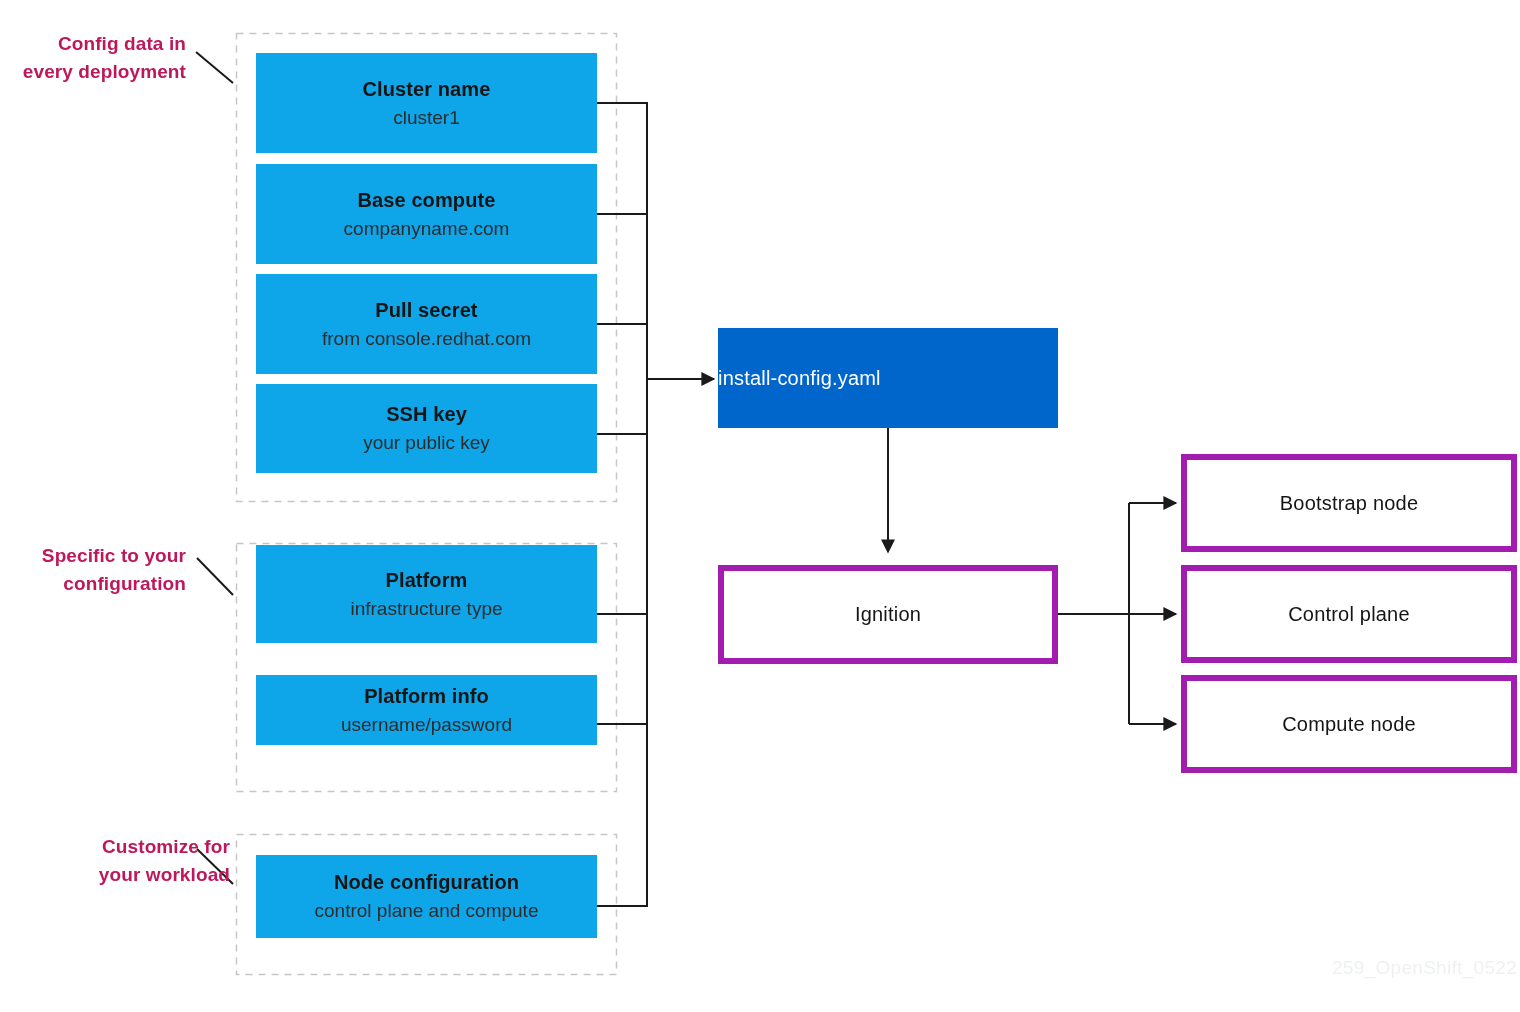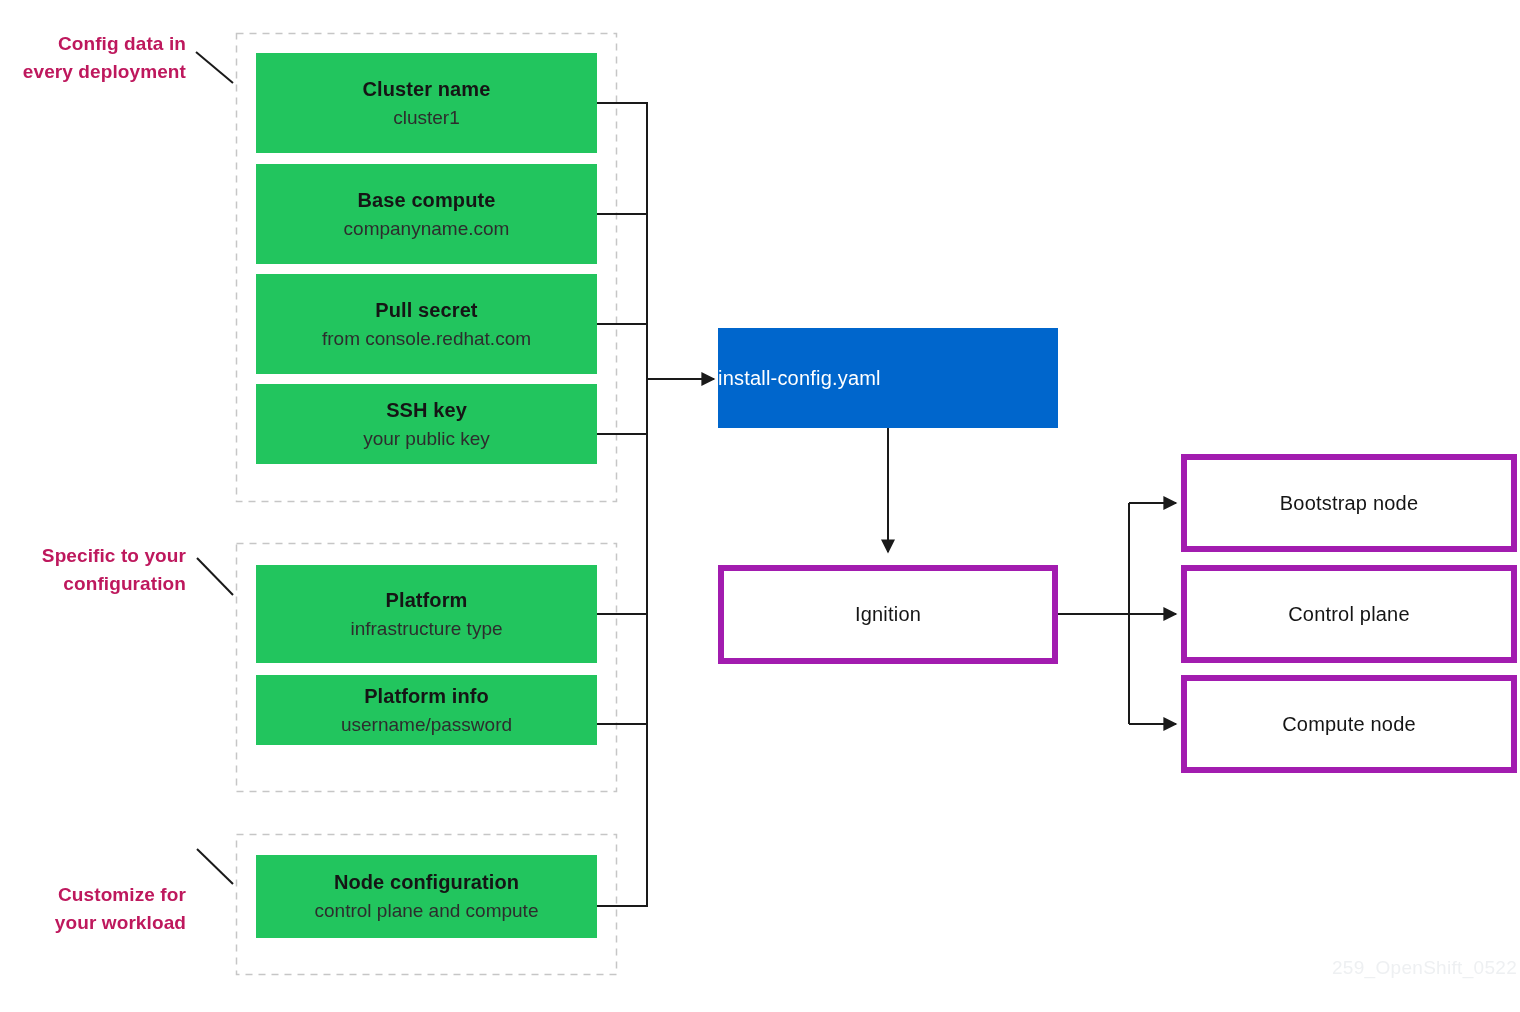--- a/index.html
+++ b/index.html
@@ -30,21 +30,21 @@
     font-weight: 700;
     color: #be185d;
     line-height: 28px;
     z-index: 2;
     letter-spacing: 0.1px;
   }
   .gray-box {
     position: absolute;
     left: 256px;
     width: 341px;
-    background: #22c55e;
+    background: #0ea5e9;
     display: flex;
     flex-direction: column;
     align-items: center;
     justify-content: center;
     text-align: center;
     z-index: 2;
   }
   .box-title {
     font-size: 20px;
     font-weight: 700;
@@ -161,43 +161,43 @@
   </svg>
 
   <div class="annotation" style="top:30px;">
     <div>Config data in</div>
     <div>every deployment</div>
   </div>
   <div class="annotation" style="top:542px;">
     <div>Specific to your</div>
     <div>configuration</div>
   </div>
-  <div class="annotation" style="top:881px;">
+  <div class="annotation" style="top:833px;margin-left:44px;">
     <div>Customize for</div>
     <div>your workload</div>
   </div>
 
   <div class="gray-box" style="top:53px;height:100px;">
     <div class="box-title">Cluster name</div>
     <div class="box-sub">cluster1</div>
   </div>
   <div class="gray-box" style="top:164px;height:100px;">
     <div class="box-title">Base compute</div>
     <div class="box-sub">companyname.com</div>
   </div>
   <div class="gray-box" style="top:274px;height:100px;">
     <div class="box-title">Pull secret</div>
     <div class="box-sub">from console.redhat.com</div>
   </div>
-  <div class="gray-box" style="top:384px;height:80px;">
+  <div class="gray-box" style="top:384px;height:89px;">
     <div class="box-title">SSH key</div>
     <div class="box-sub">your public key</div>
   </div>
 
-  <div class="gray-box" style="top:565px;height:98px;">
+  <div class="gray-box" style="top:545px;height:98px;">
     <div class="box-title">Platform</div>
     <div class="box-sub">infrastructure type</div>
   </div>
   <div class="gray-box" style="top:675px;height:70px;">
     <div class="box-title">Platform info</div>
     <div class="box-sub">username/password</div>
   </div>
 
   <div class="gray-box" style="top:855px;height:83px;">
     <div class="box-title">Node configuration</div>

